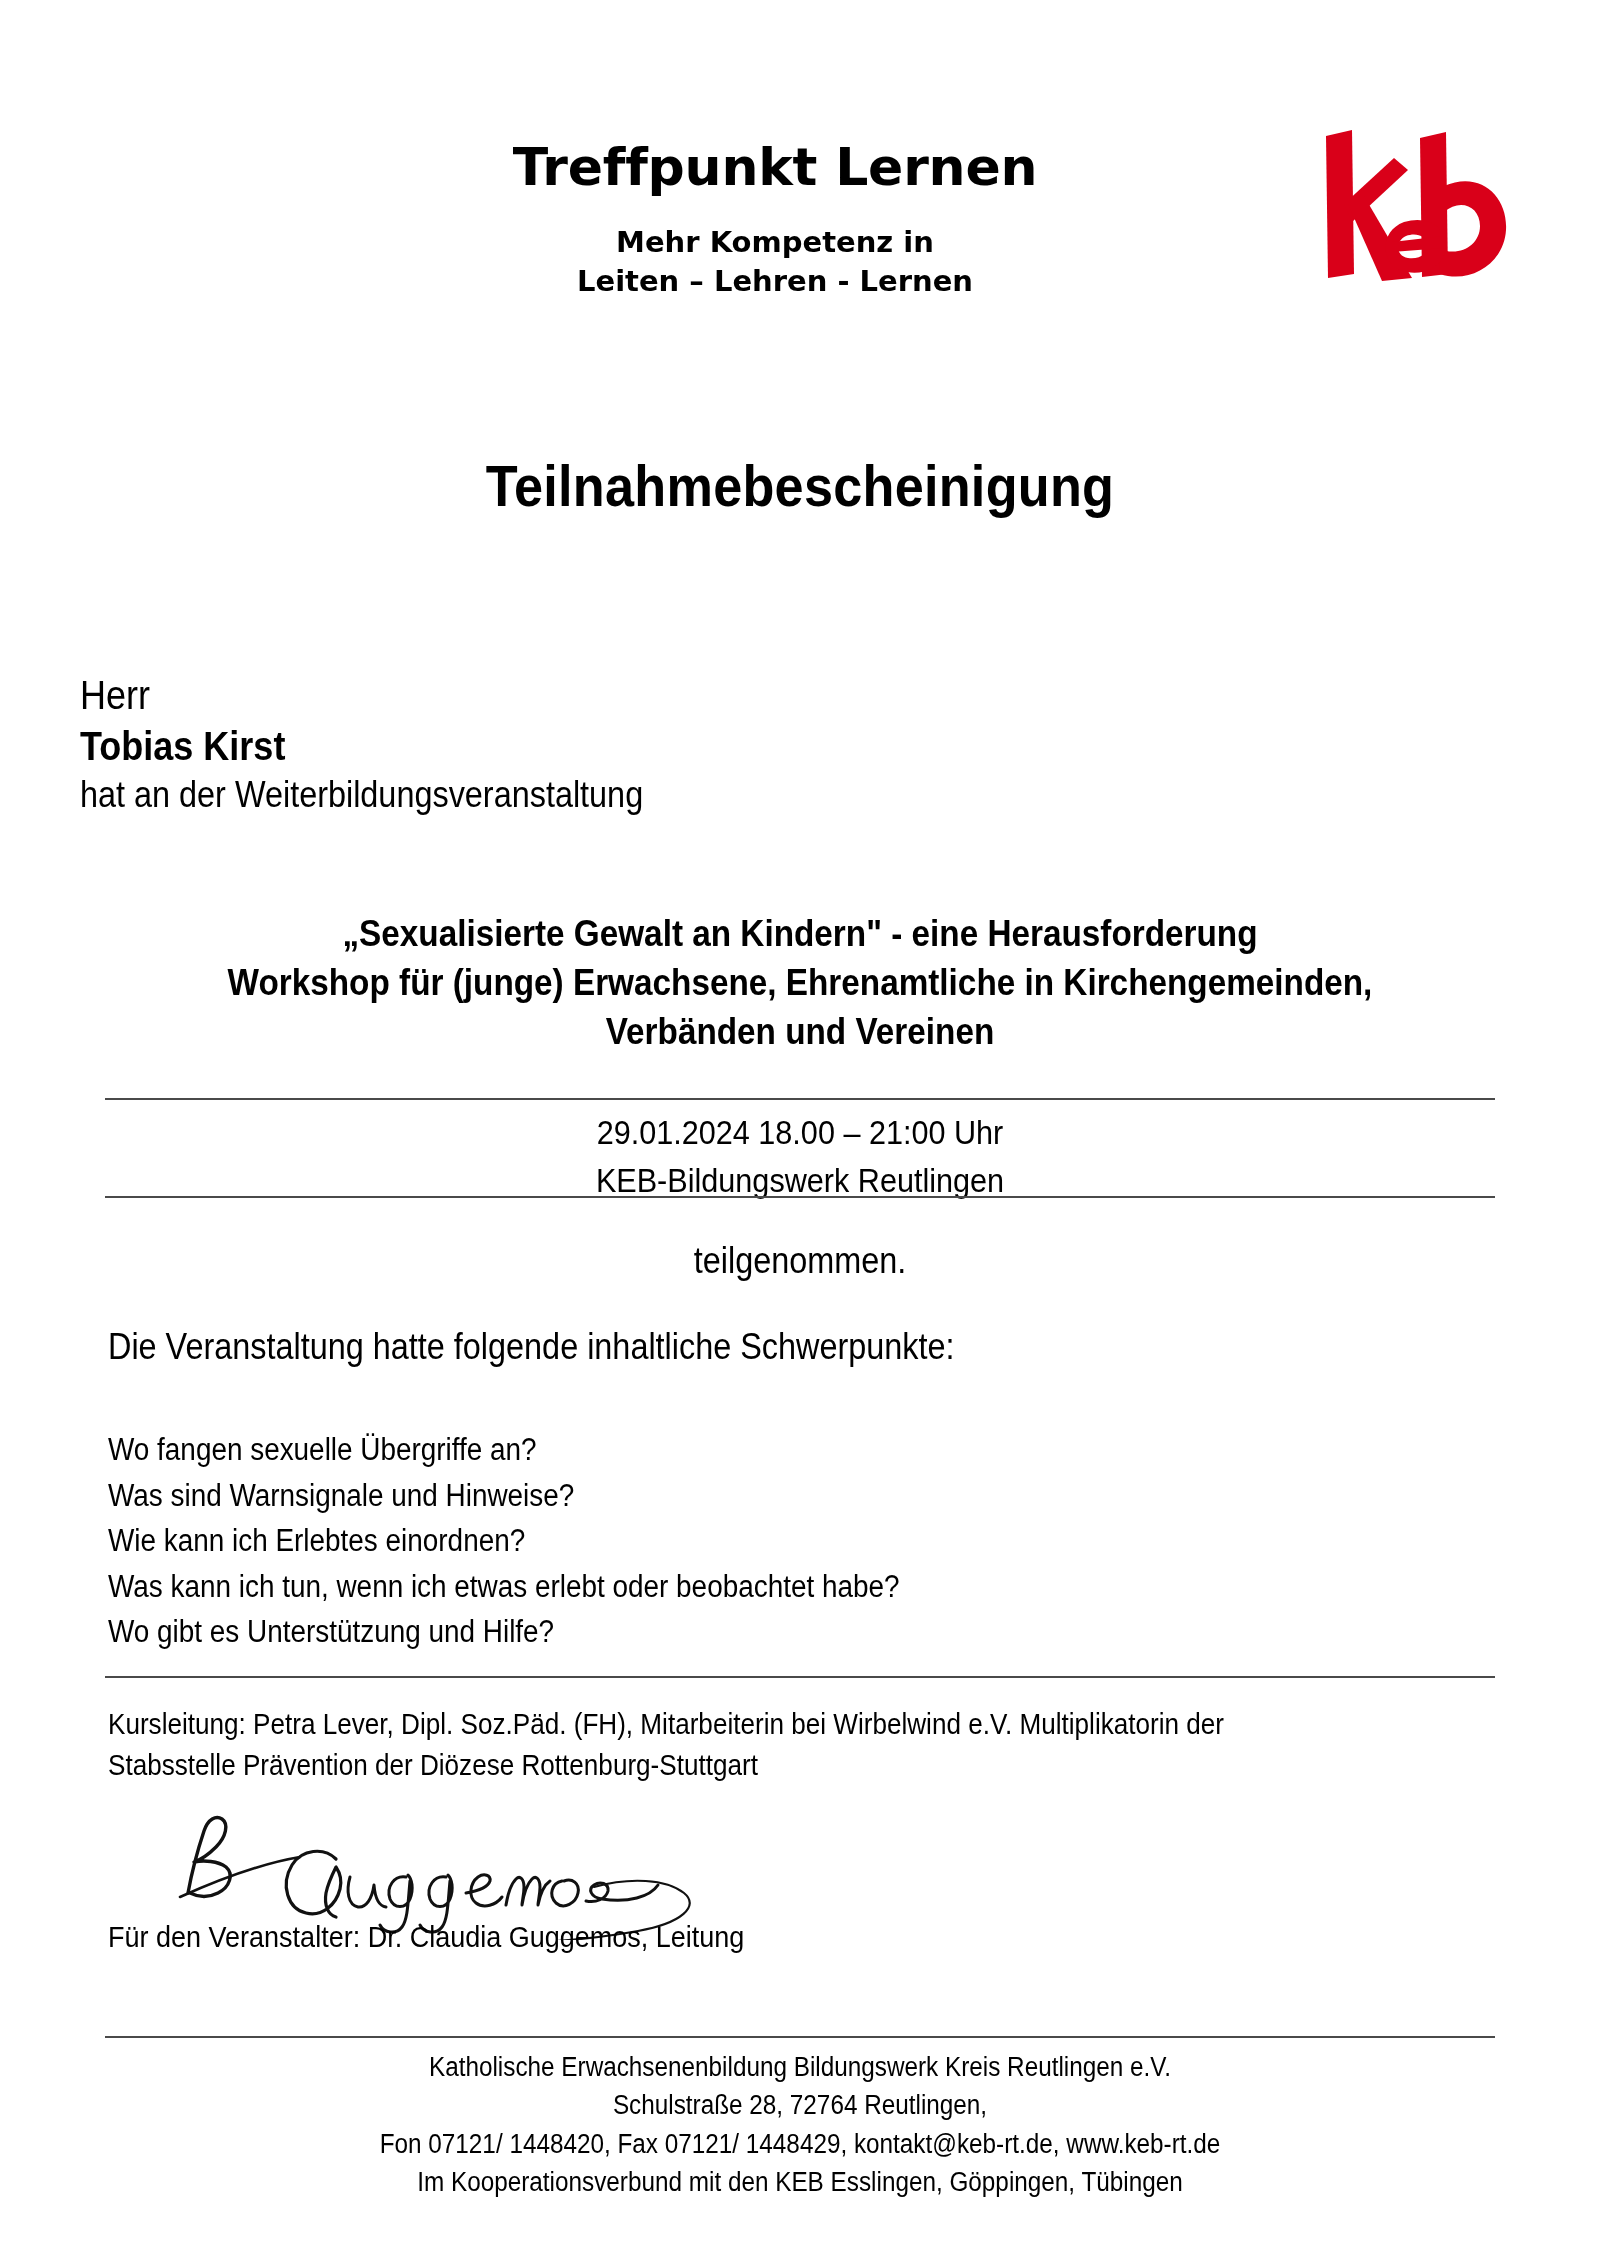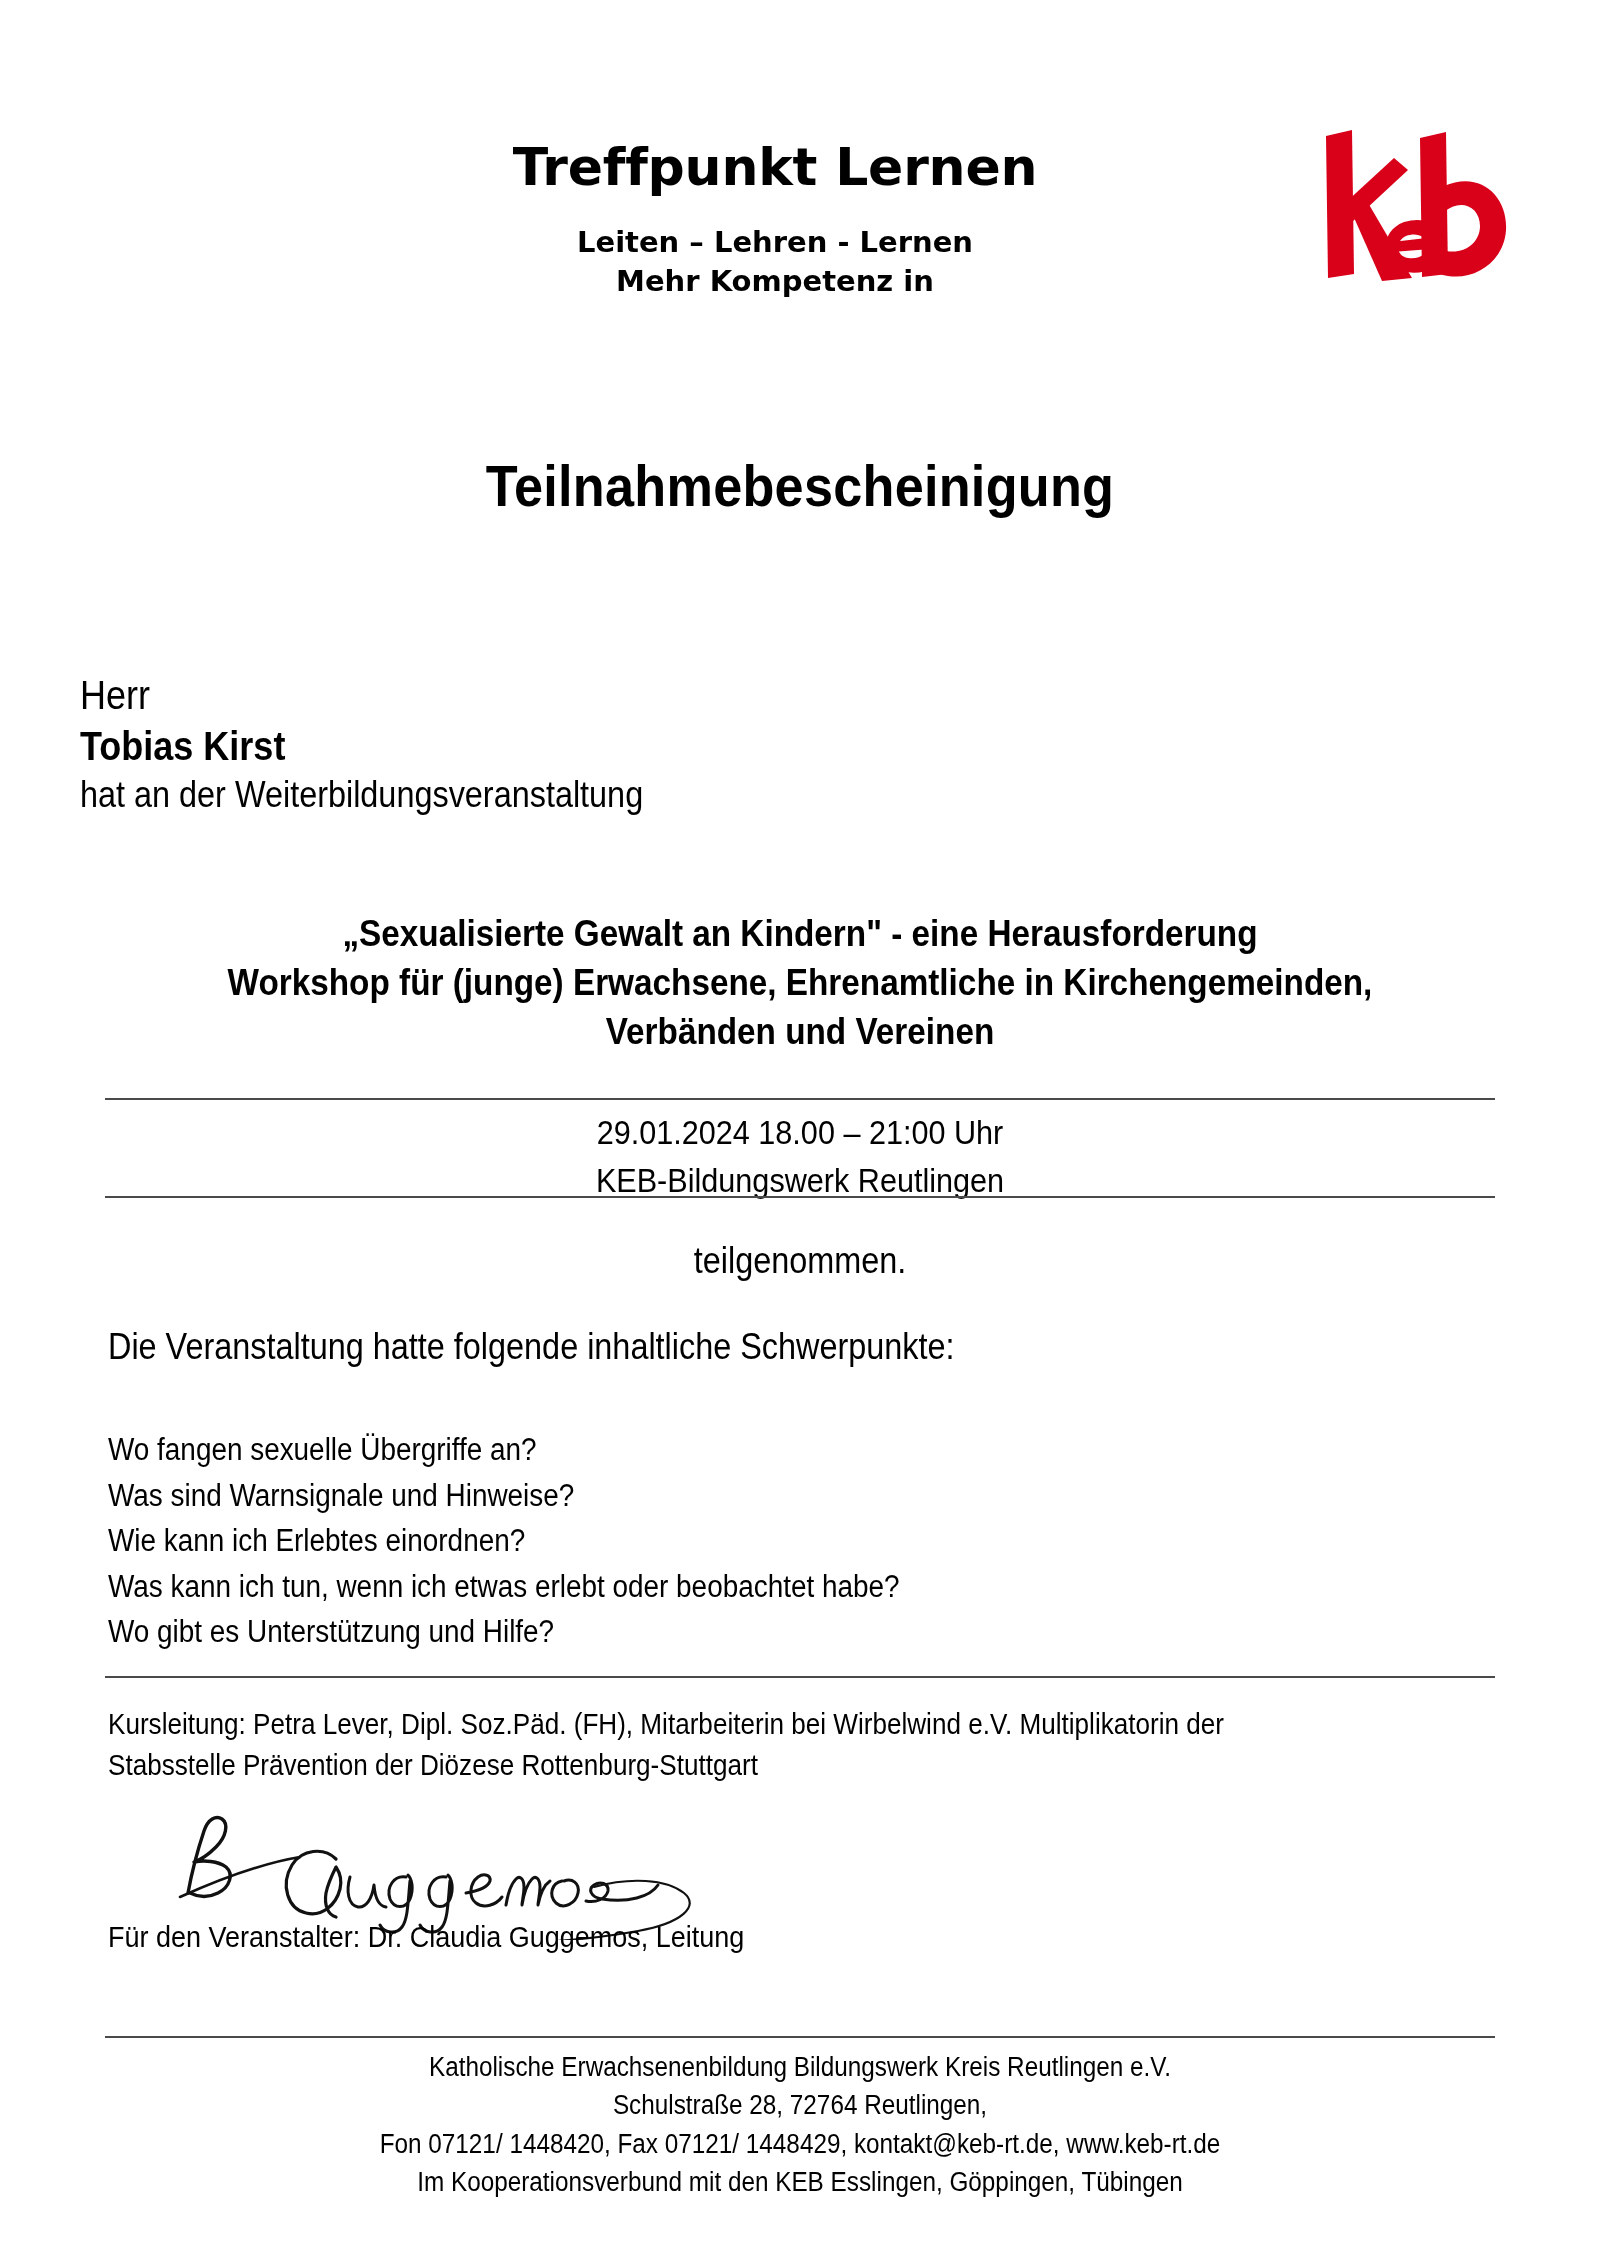--- a/index.html
+++ b/index.html
@@ -226,22 +226,22 @@
 </head>
 <body>
 
 <div class="page">
 
   <div class="header">
 
     <div class="brand-block">
       <div class="brand-title">Treffpunkt Lernen</div>
       <div class="brand-sub">
+        <span>Mehr Kompetenz in</span>
         <span>Leiten – Lehren - Lernen</span>
-        <span>Mehr Kompetenz in</span>
       </div>
     </div>
 
     <div class="logo">
       <svg viewBox="0 0 200 165" xmlns="http://www.w3.org/2000/svg" aria-hidden="true">
         <g fill="#d90019">
 
           <path d="M18 18 L44 12 L46 156 L20 160 Z"></path>
 
           <path d="M86 40 L100 52 L44 104 L36 86 Z"></path>

